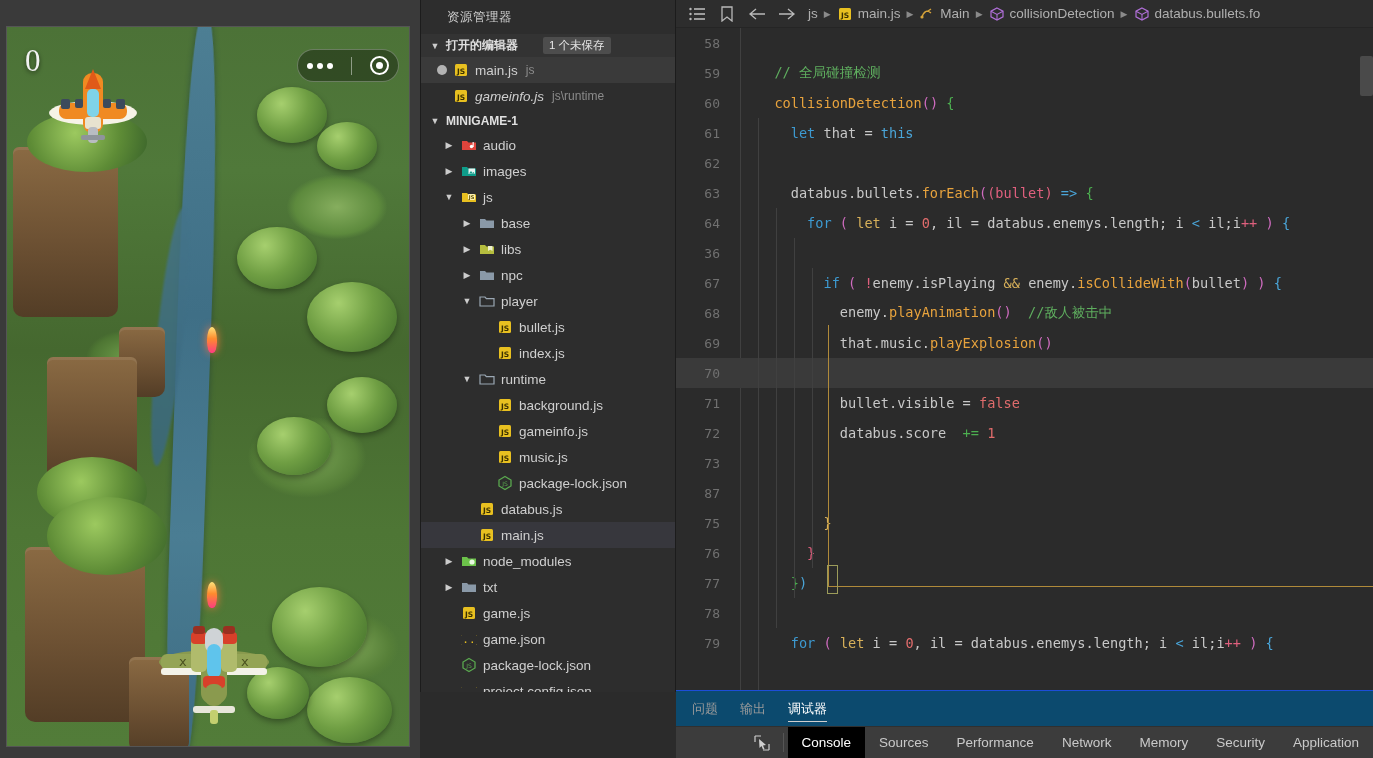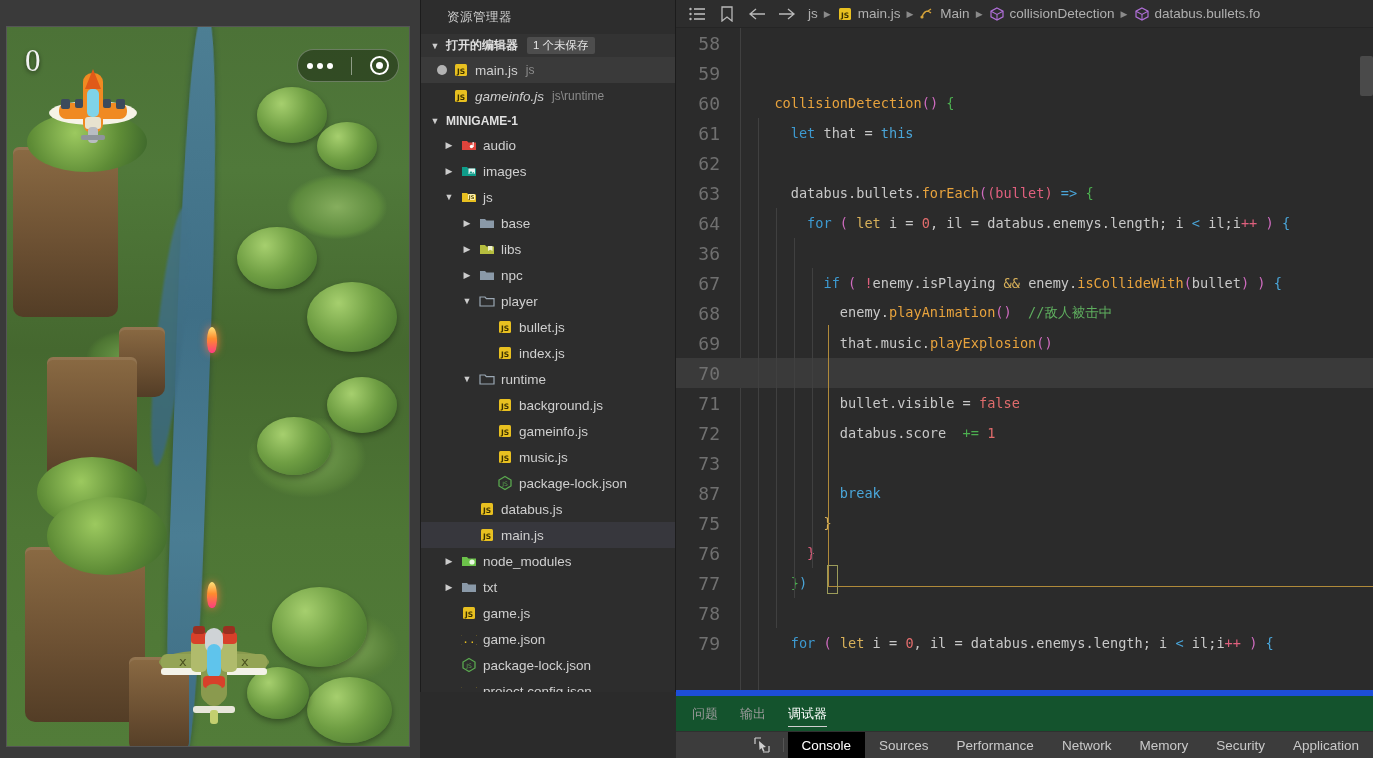--- a/index.html
+++ b/index.html
@@ -163,21 +163,21 @@
     width: 12px; text-align: center;
     font-size: 9px; color: #ccc; flex: 0 0 12px;
   }
   .badge {
     background: #4d4d4d;
     color: #e6e6e6;
     font-size: 11.5px;
     font-weight: normal;
     padding: 1px 6px;
     border-radius: 2px;
-    margin-left: 4px;
+    margin-left: 20px;
   }
   .row {
     height: 26px;
     display: flex; align-items: center;
     gap: 6px;
     font-size: 13.5px;
     color: #cfcfcf;
     white-space: nowrap;
     cursor: default;
   }
@@ -232,21 +232,21 @@
     display: flex; align-items: center;
     white-space: pre;
   }
   .code-line.cur { background: #3a3a3a; }
   .lnum {
     flex: 0 0 64px;
     width: 64px;
     text-align: right;
     padding-right: 20px;
     color: #707070;
-    font-size: 18px;
+    font-size: 13px;
     user-select: none;
   }
   .ltext { position: relative; padding-left: 18px; flex: 1 1 auto; }
   .gutter-line {
     position: absolute;
     top: 0; bottom: 0;
     width: 1px;
     background: #404040;
   }
   
@@ -269,22 +269,22 @@
   .bracket-hl {
     position: absolute;
     border: 1px solid #9c9c5a;
     pointer-events: none;
   }
 
   
   .bottom {
     flex: 0 0 68px;
     height: 68px;
-    background: #14532d;
-    border-top: 6px solid #1d4ed8;
+    background: #0c4a6e;
+    border-top: 1px solid #1d4ed8;
     display: flex; flex-direction: column;
   }
   .panel-tabs {
     height: 35px;
     display: flex; align-items: center;
     padding-left: 16px;
     gap: 22px;
   }
   .ptab {
     font-size: 13px; color: #9a9a9a;
@@ -690,35 +690,35 @@
             </svg>
             <span>databus.bullets.fo</span>
           </span>
         </span>
     </div>
 
     <div class="code-area">
       <div class="gutter-line" style="left:64px;"></div>
       <div id="code-lines">
           <div class="code-line"><span class="lnum">58</span><span class="ltext"></span></div>
-          <div class="code-line"><span class="lnum">59</span></div>
+          <div class="code-line"><span class="lnum">59</span><span class="ltext"><span class="t-plain">  </span><span class="t-cmt">// 全局碰撞检测</span></span></div>
           <div class="code-line"><span class="lnum">60</span><span class="ltext"><span class="t-plain">  </span><span class="t-fn">collisionDetection</span><span class="t-paren">()</span><span class="t-plain"> </span><span class="t-green">{</span></span></div>
           <div class="code-line"><span class="lnum">61</span><span class="ltext"><span class="t-plain">    </span><span class="t-kw">let</span><span class="t-plain"> that </span><span class="t-op">=</span><span class="t-plain"> </span><span class="t-blue2">this</span></span></div>
           <div class="code-line"><span class="lnum">62</span><span class="ltext"></span></div>
           <div class="code-line"><span class="lnum">63</span><span class="ltext"><span class="t-plain">    databus.bullets.</span><span class="t-fn">forEach</span><span class="t-paren">(</span><span class="t-pink">(</span><span class="t-pink">bullet</span><span class="t-pink">)</span><span class="t-plain"> </span><span class="t-blue2">=&gt;</span><span class="t-plain"> </span><span class="t-green">{</span></span></div>
           <div class="code-line"><span class="lnum">64</span><span class="ltext"><span class="t-plain">      </span><span class="t-kw">for</span><span class="t-plain"> </span><span class="t-paren">(</span><span class="t-plain"> </span><span class="t-brace">let</span><span class="t-plain"> i </span><span class="t-op">=</span><span class="t-plain"> </span><span class="t-num">0</span><span class="t-plain">, il </span><span class="t-op">=</span><span class="t-plain"> databus.enemys.length; i </span><span class="t-blue2">&lt;</span><span class="t-plain"> il;i</span><span class="t-pink">++</span><span class="t-plain"> </span><span class="t-paren">)</span><span class="t-plain"> </span><span class="t-blue2">{</span></span></div>
           <div class="code-line"><span class="lnum">36</span><span class="ltext"></span></div>
           <div class="code-line"><span class="lnum">67</span><span class="ltext"><span class="t-plain">        </span><span class="t-kw">if</span><span class="t-plain"> </span><span class="t-paren">(</span><span class="t-plain"> </span><span class="t-pink">!</span><span class="t-plain">enemy.</span><span class="t-plain">isPlaying</span><span class="t-plain"> </span><span class="t-brace">&amp;&amp;</span><span class="t-plain"> enemy.</span><span class="t-fn">isCollideWith</span><span class="t-paren">(</span><span class="t-plain">bullet</span><span class="t-paren">)</span><span class="t-plain"> </span><span class="t-paren">)</span><span class="t-plain"> </span><span class="t-blue2">{</span></span></div>
           <div class="code-line"><span class="lnum">68</span><span class="ltext"><span class="t-plain">          enemy.</span><span class="t-fn">playAnimation</span><span class="t-paren">()</span><span class="t-plain">  </span><span class="t-cmt">//敌人被击中</span></span></div>
           <div class="code-line"><span class="lnum">69</span><span class="ltext"><span class="t-plain">          that.music.</span><span class="t-fn">playExplosion</span><span class="t-paren">()</span></span></div>
           <div class="code-line cur"><span class="lnum">70</span><span class="ltext"></span></div>
           <div class="code-line"><span class="lnum">71</span><span class="ltext"><span class="t-plain">          bullet.visible </span><span class="t-op">=</span><span class="t-plain"> </span><span class="t-num">false</span></span></div>
           <div class="code-line"><span class="lnum">72</span><span class="ltext"><span class="t-plain">          databus.score  </span><span class="t-green">+=</span><span class="t-plain"> </span><span class="t-num">1</span></span></div>
           <div class="code-line"><span class="lnum">73</span><span class="ltext"></span></div>
-          <div class="code-line"><span class="lnum">87</span><span class="ltext"><span class="t-plain">          </span><span class="t-blue2">break</span></span></div>
+          <div class="code-line"><span class="lnum">87</span></div>
           <div class="code-line"><span class="lnum">75</span><span class="ltext"><span class="t-plain">        </span><span class="t-brace">}</span></span></div>
           <div class="code-line"><span class="lnum">76</span><span class="ltext"><span class="t-plain">      </span><span class="t-pink">}</span></span></div>
           <div class="code-line"><span class="lnum">77</span><span class="ltext"><span class="t-plain">    </span><span class="t-green">}</span><span class="t-blue2">)</span></span></div>
           <div class="code-line"><span class="lnum">78</span><span class="ltext"></span></div>
           <div class="code-line"><span class="lnum">79</span><span class="ltext"><span class="t-plain">    </span><span class="t-kw">for</span><span class="t-plain"> </span><span class="t-paren">(</span><span class="t-plain"> </span><span class="t-brace">let</span><span class="t-plain"> i </span><span class="t-op">=</span><span class="t-plain"> </span><span class="t-num">0</span><span class="t-plain">, il </span><span class="t-op">=</span><span class="t-plain"> databus.enemys.length; i </span><span class="t-blue2">&lt;</span><span class="t-plain"> il;i</span><span class="t-pink">++</span><span class="t-plain"> </span><span class="t-paren">)</span><span class="t-plain"> </span><span class="t-blue2">{</span></span></div>
         </div>
 
       <div class="gutter-line" style="left:82px; top:90px; bottom:0;"></div>
       <div class="gutter-line" style="left:100px; top:180px; height:420px;"></div>
       <div class="gutter-line" style="left:118px; top:210px; height:360px;"></div>

